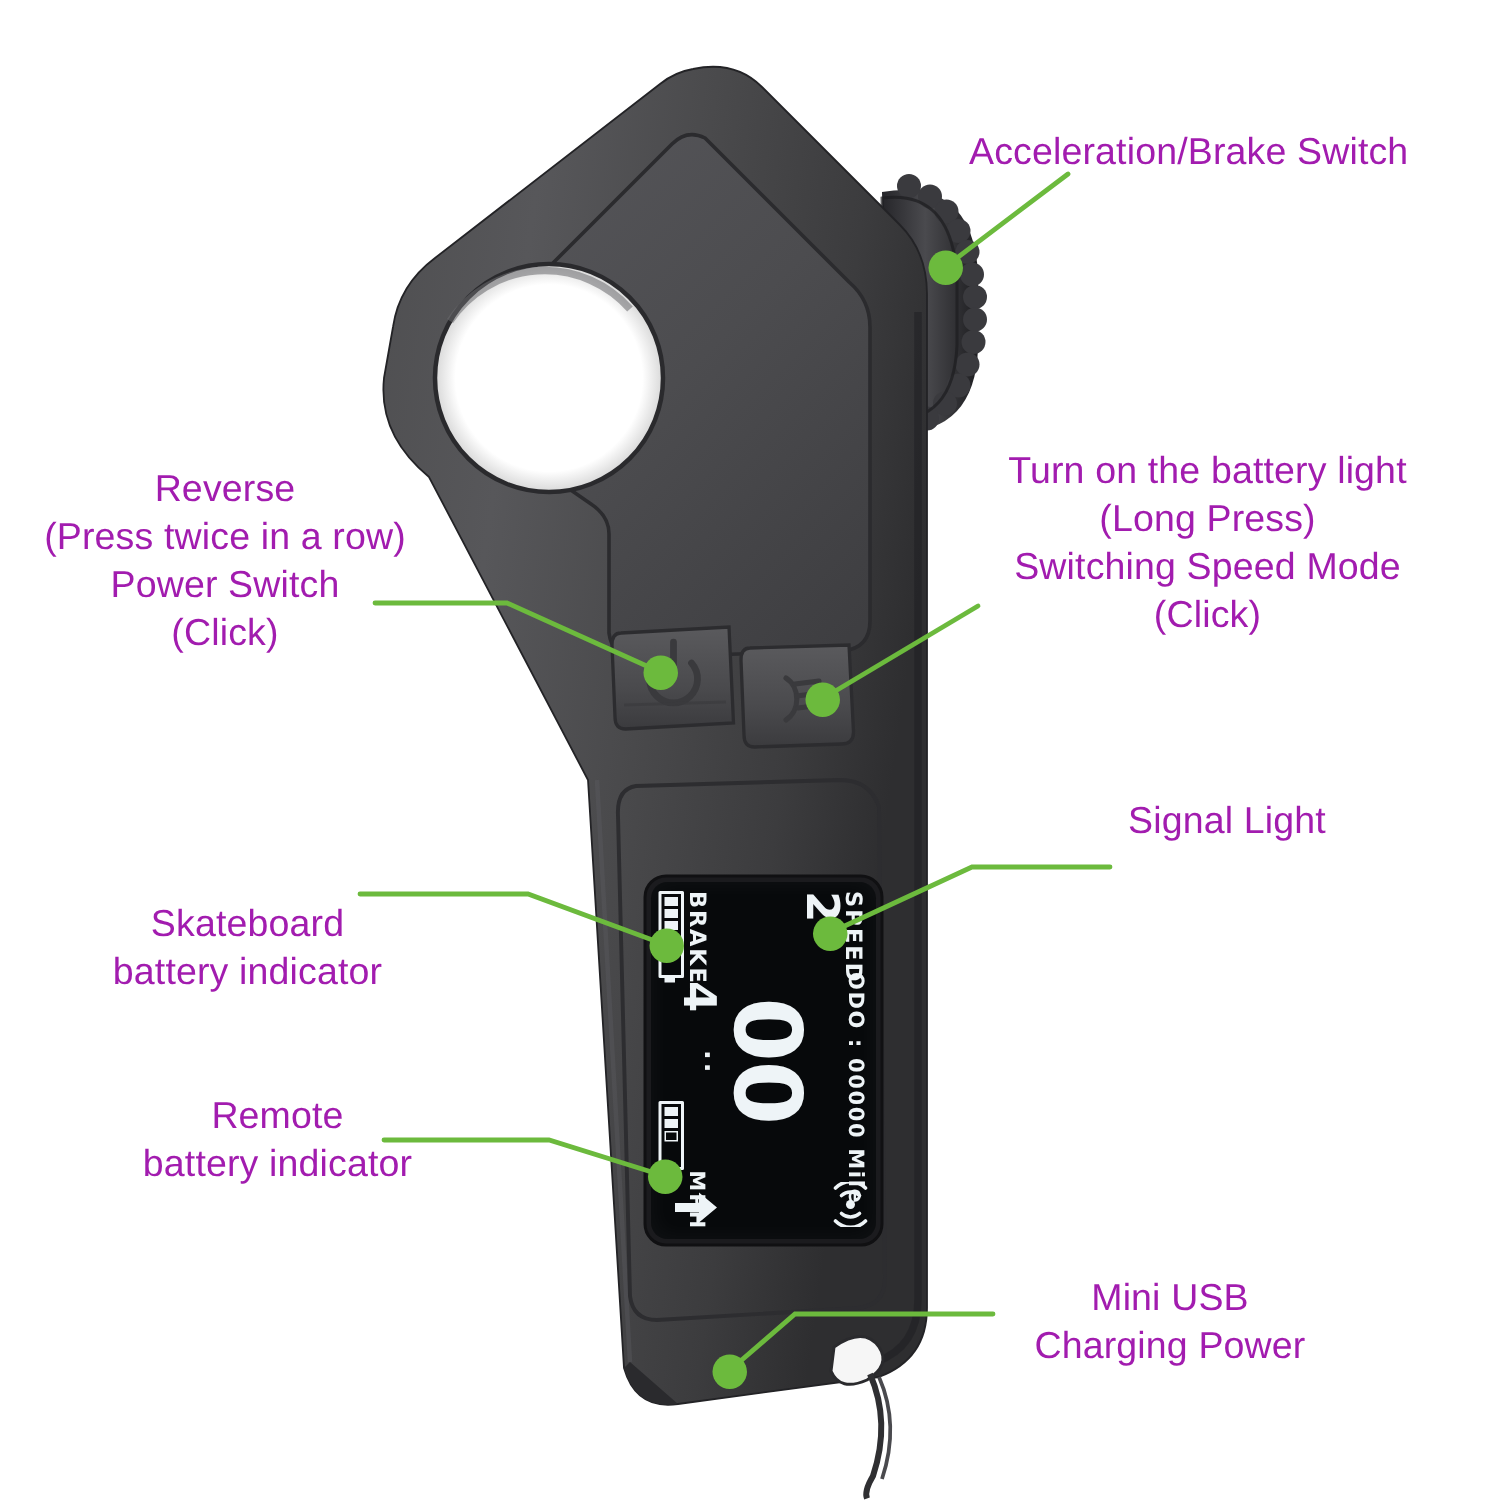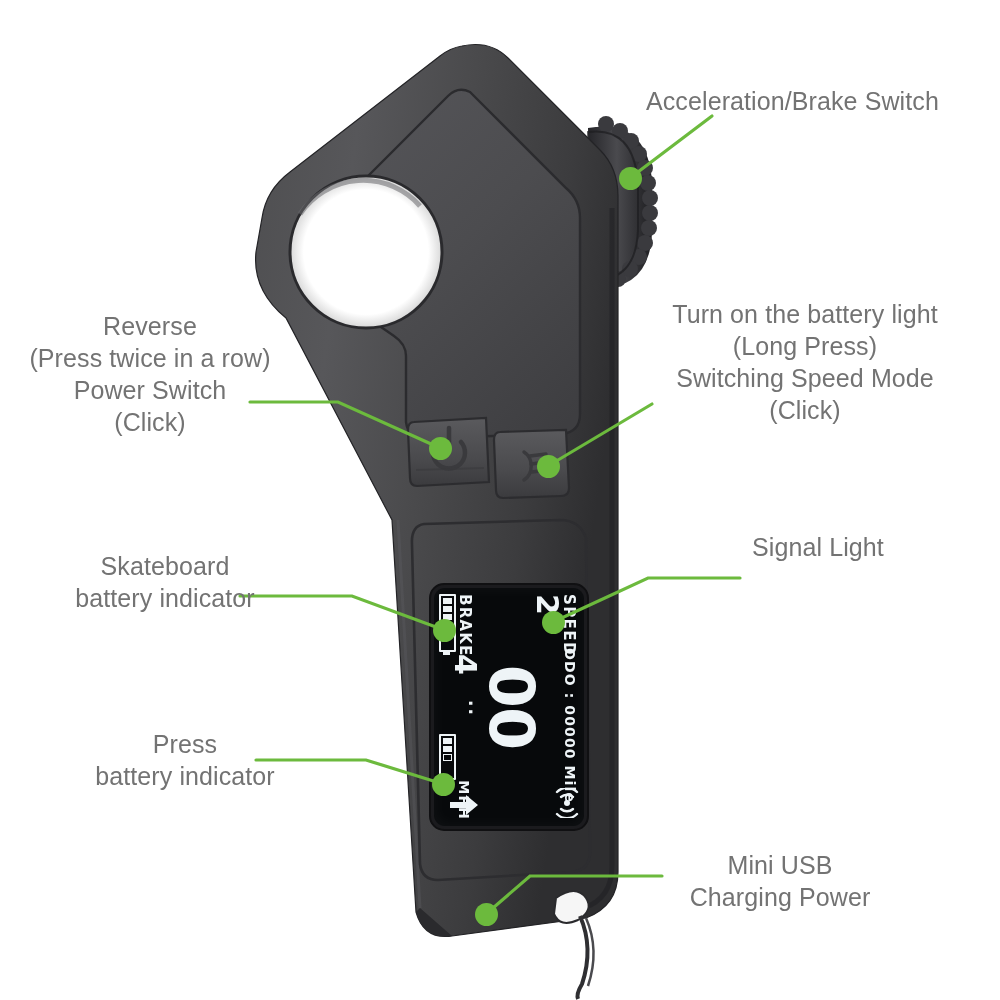--- a/index.html
+++ b/index.html
@@ -8,21 +8,21 @@
     background:#ffffff;
     font-family:"Liberation Sans", sans-serif;
     overflow:hidden;
     position:relative;
   }
   #stage{position:absolute;left:0;top:0;width:1000px;height:1000px;}
 
   
   .callout{
     position:absolute;
-    color:#737373;
+    color:#a21caf;
     font-size:25px;
     line-height:1.28;
     white-space:pre-line;
     letter-spacing:.1px;
   }
   .callout.right{text-align:left;}
   .callout.center{text-align:center;}
 
   
   svg.leaders{position:absolute;left:0;top:0;width:1000px;height:1000px;pointer-events:none;}
@@ -328,24 +328,24 @@
   <div class="callout center" style="left:630px;top:298px;width:350px;">Turn on the battery light
 (Long Press)
 Switching Speed Mode
 (Click)</div>
 
   <div class="callout center" style="left:0px;top:310px;width:300px;">Reverse
 (Press twice in a row)
 Power Switch
 (Click)</div>
 
-  <div class="callout center" style="left:30px;top:550px;width:270px;">Skateboard
+  <div class="callout center" style="left:30px;top:600px;width:270px;">Skateboard
 battery indicator</div>
 
-  <div class="callout center" style="left:50px;top:728px;width:270px;">Press
+  <div class="callout center" style="left:50px;top:728px;width:270px;">Remote
 battery indicator</div>
 
   <div class="callout right" style="left:752px;top:531px;">Signal Light</div>
 
   <div class="callout center" style="left:620px;top:849px;width:320px;">Mini USB
 Charging Power</div>
 
 </div>
 
 </body></html>

